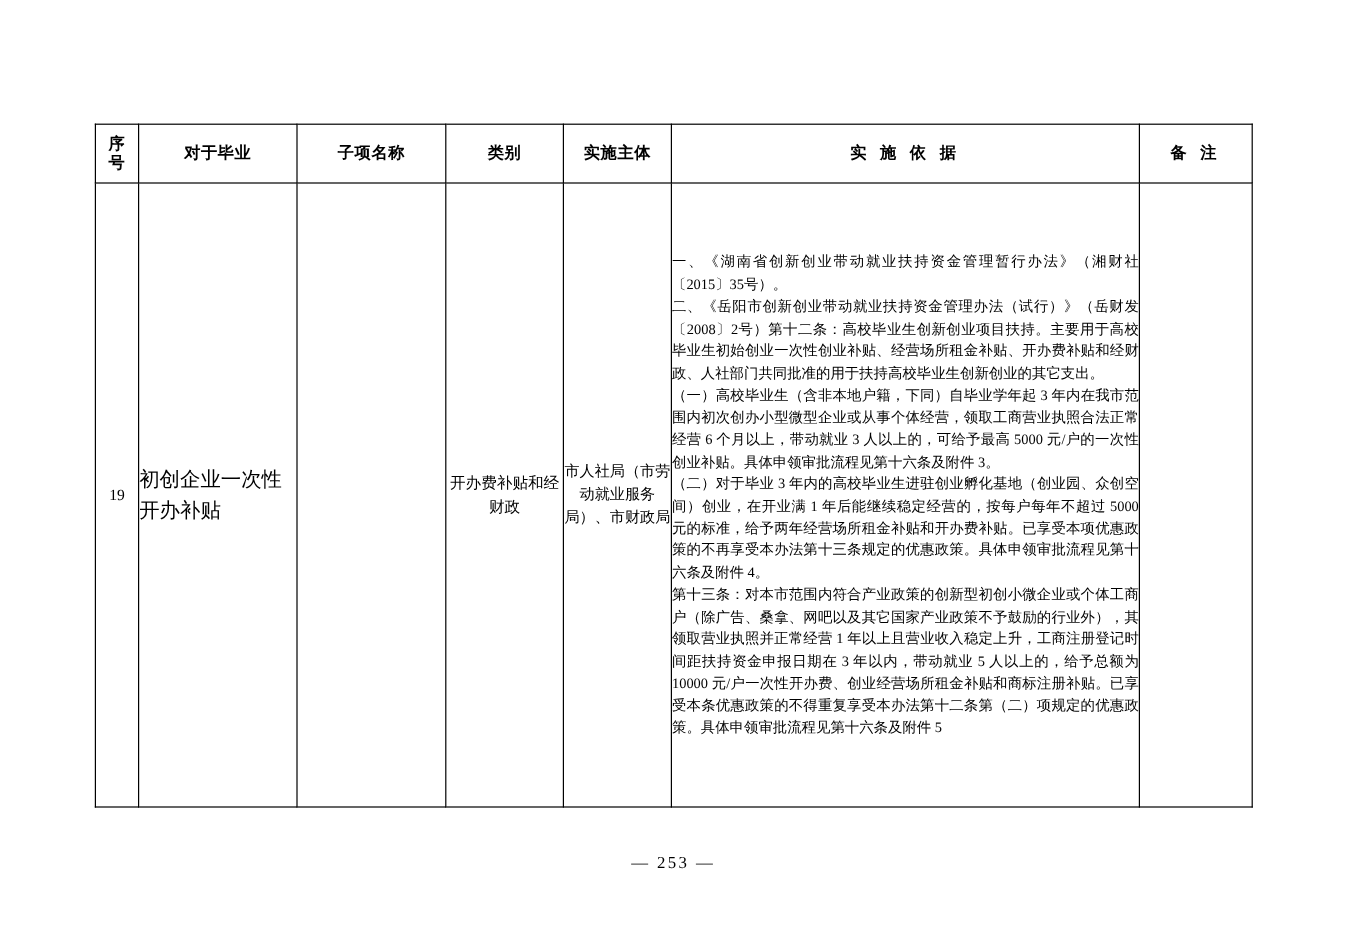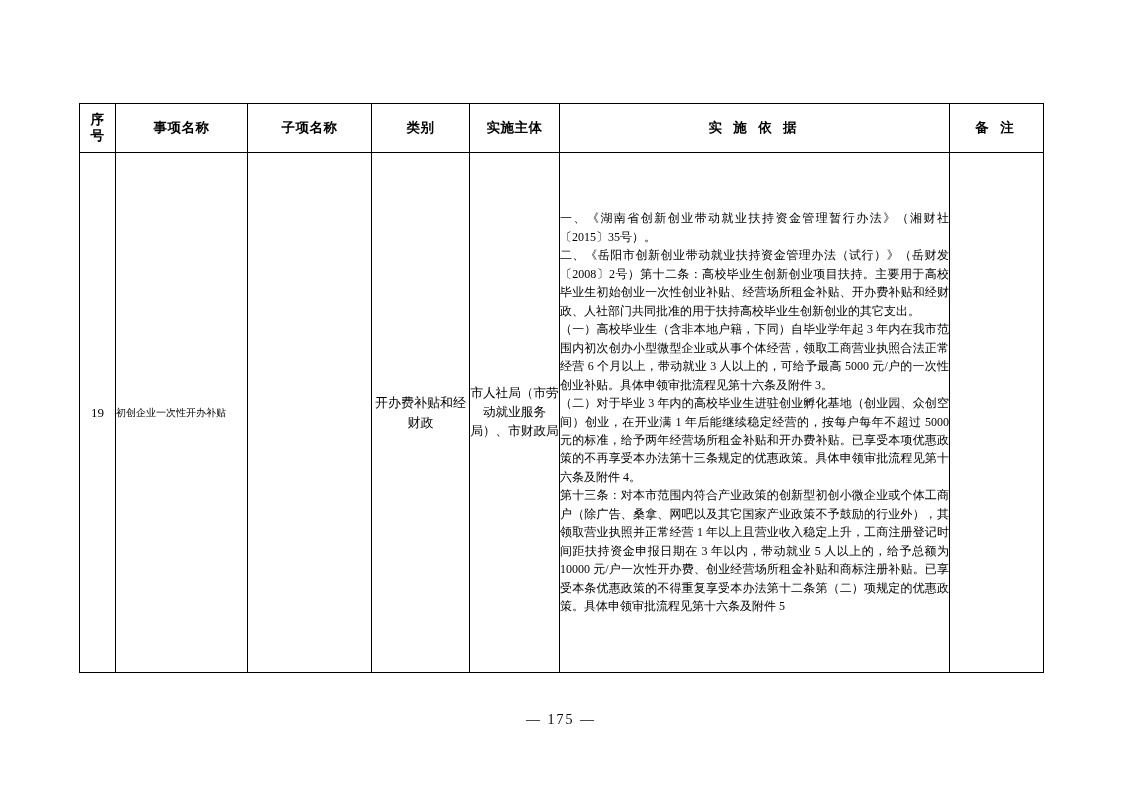--- a/index.html
+++ b/index.html
@@ -66,21 +66,21 @@
   }
   td.c-seq {
     text-align: center;
     vertical-align: middle;
     font-size: 13px;
   }
   td.c-name {
     vertical-align: middle;
     padding: 0 8px;
     text-align: left;
-    font-size: 10px;
+    font-size: 17px;
     line-height: 1.5;
   }
   td.c-sub { }
   td.c-type {
     vertical-align: middle;
     text-align: center;
     font-size: 13px;
     line-height: 1.5;
     padding: 0 6px;
   }
@@ -137,21 +137,21 @@
         <col style="width:94px">
       </colgroup>
       <thead>
         <tr>
           <th class="col-seq">
             <div class="hdr-seq">
               <div>序</div>
               <div>号</div>
             </div>
           </th>
-          <th class="col-name">事项名称</th>
+          <th class="col-name">对于毕业</th>
           <th class="col-sub">子项名称</th>
           <th class="col-type">类别</th>
           <th class="col-subject">实施主体</th>
           <th class="col-basis hdr-spaced">实 施 依 据</th>
           <th class="col-remark hdr-spaced">备 注</th>
         </tr>
       </thead>
       <tbody>
         <tr class="row-main">
           <td class="c-seq">19</td>
@@ -167,15 +167,15 @@
               <p class="indent2">（二）对于毕业 3 年内的高校毕业生进驻创业孵化基地（创业园、众创空间）创业，在开业满 1 年后能继续稳定经营的，按每户每年不超过 5000 元的标准，给予两年经营场所租金补贴和开办费补贴。已享受本项优惠政策的不再享受本办法第十三条规定的优惠政策。具体申领审批流程见第十六条及附件 4。</p>
               <p>第十三条：对本市范围内符合产业政策的创新型初创小微企业或个体工商户（除广告、桑拿、网吧以及其它国家产业政策不予鼓励的行业外），其领取营业执照并正常经营 1 年以上且营业收入稳定上升，工商注册登记时间距扶持资金申报日期在 3 年以内，带动就业 5 人以上的，给予总额为 10000 元/户一次性开办费、创业经营场所租金补贴和商标注册补贴。已享受本条优惠政策的不得重复享受本办法第十二条第（二）项规定的优惠政策。具体申领审批流程见第十六条及附件 5</p>
             </div>
           </td>
           <td class="c-remark"></td>
         </tr>
       </tbody>
     </table>
   </div>
 
-  <div class="page-number">— 175 —</div>
+  <div class="page-number">— 253 —</div>
 
 </div>
 
 </body></html>

